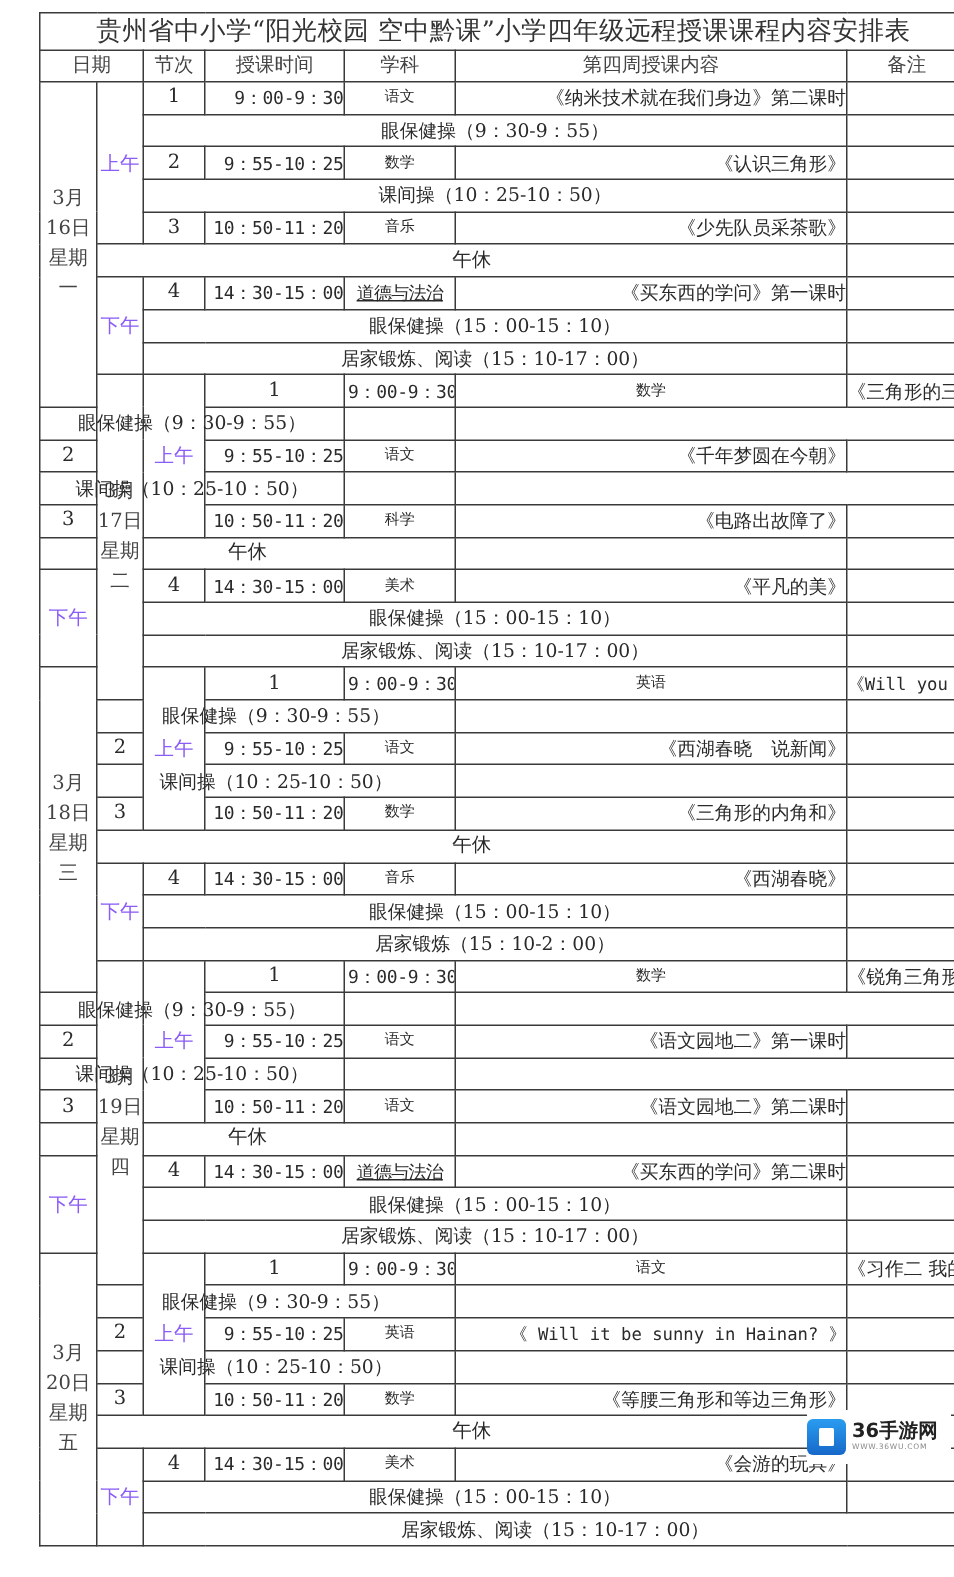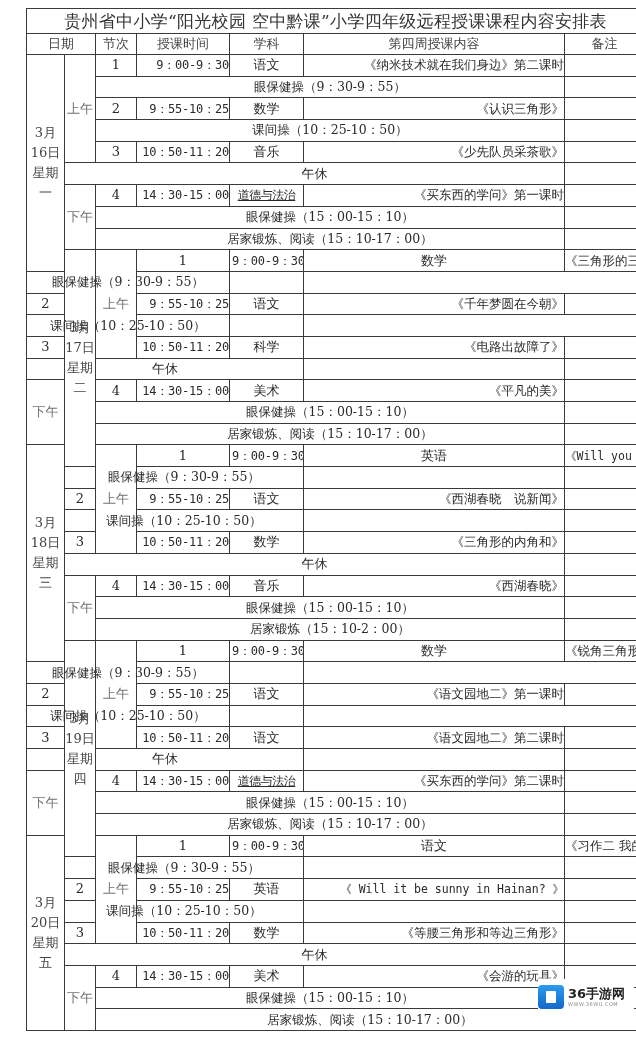--- a/index.html
+++ b/index.html
@@ -5,31 +5,31 @@
   html, body { margin:0; padding:0; background:#ffffff; }
   body { width:636px; height:1051px; position:relative; overflow:hidden;
          font-family:"DejaVu Serif","Liberation Serif",serif; color:#2a2a2a; }
   .sheet { position:absolute; left:26px; top:8px; width:618px; }
   table { border-collapse:collapse; width:618px; table-layout:fixed; }
   td { border:1.3px solid #3a3a3a; padding:0; text-align:center; vertical-align:middle;
        font-size:13px; line-height:14px; white-space:nowrap; overflow:hidden; height:20.7px; }
   td.title { font-size:17px; height:24px; letter-spacing:0.3px; color:#333; }
   tr.hdr td { font-size:13px; height:20px; color:#444; }
   td.date { font-size:13px; line-height:20px; white-space:normal; color:#444; }
-  td.half { font-size:13px; line-height:18px; white-space:normal; color:#737373;font-family:Liberation Serif, serif; }
+  td.half { font-size:13px; line-height:18px; white-space:normal; color:#8b5cf6;font-family:Liberation Serif, serif; }
   td.num { font-size:13px; }
   td.time { font-size:13px; text-align:right; padding-left:2px; font-family:"DejaVu Sans Mono","Liberation Mono",monospace; font-size:12px; letter-spacing:-0.2px; }
-  td.subj { font-size:13px; }
+  td.subj { font-size:10px; }
   td.subj.long { font-size:12px; letter-spacing:-0.5px;text-decoration:underline; }
   td.content { font-size:12.5px;text-align:right; }
   td.content.en { font-family:"DejaVu Sans Mono","Liberation Mono",monospace; font-size:11.5px; }
   td.span { font-size:12.5px;margin-left:40px; }
   td.rest { font-size:13px; }
   td.note { }
-  .watermark { position:absolute; left:538px; top:979px; width:96px; height:36px; background:#fff; display:flex; align-items:center; }
+  .watermark { position:absolute; left:538px; top:940px; width:96px; height:36px; background:#fff; display:flex; align-items:center; }
   .wm-icon { width:26px; height:24px; border-radius:4px; background:linear-gradient(180deg,#2a9cf0,#1668c8); position:relative; margin-right:4px; }
   .wm-icon::after { content:""; position:absolute; left:8px; top:6px; width:10px; height:12px; background:#fff; border-radius:1px; }
   .wm-text { display:flex; flex-direction:column; }
   .wm-name { font-family:"DejaVu Sans","Liberation Sans",sans-serif; font-weight:bold; font-size:13px; color:#222; line-height:14px; }
   .wm-url { font-family:"DejaVu Sans","Liberation Sans",sans-serif; font-size:5px; color:#888; letter-spacing:0.5px; }
 </style>
 </head>
 <body>
 
 <div class="sheet">

